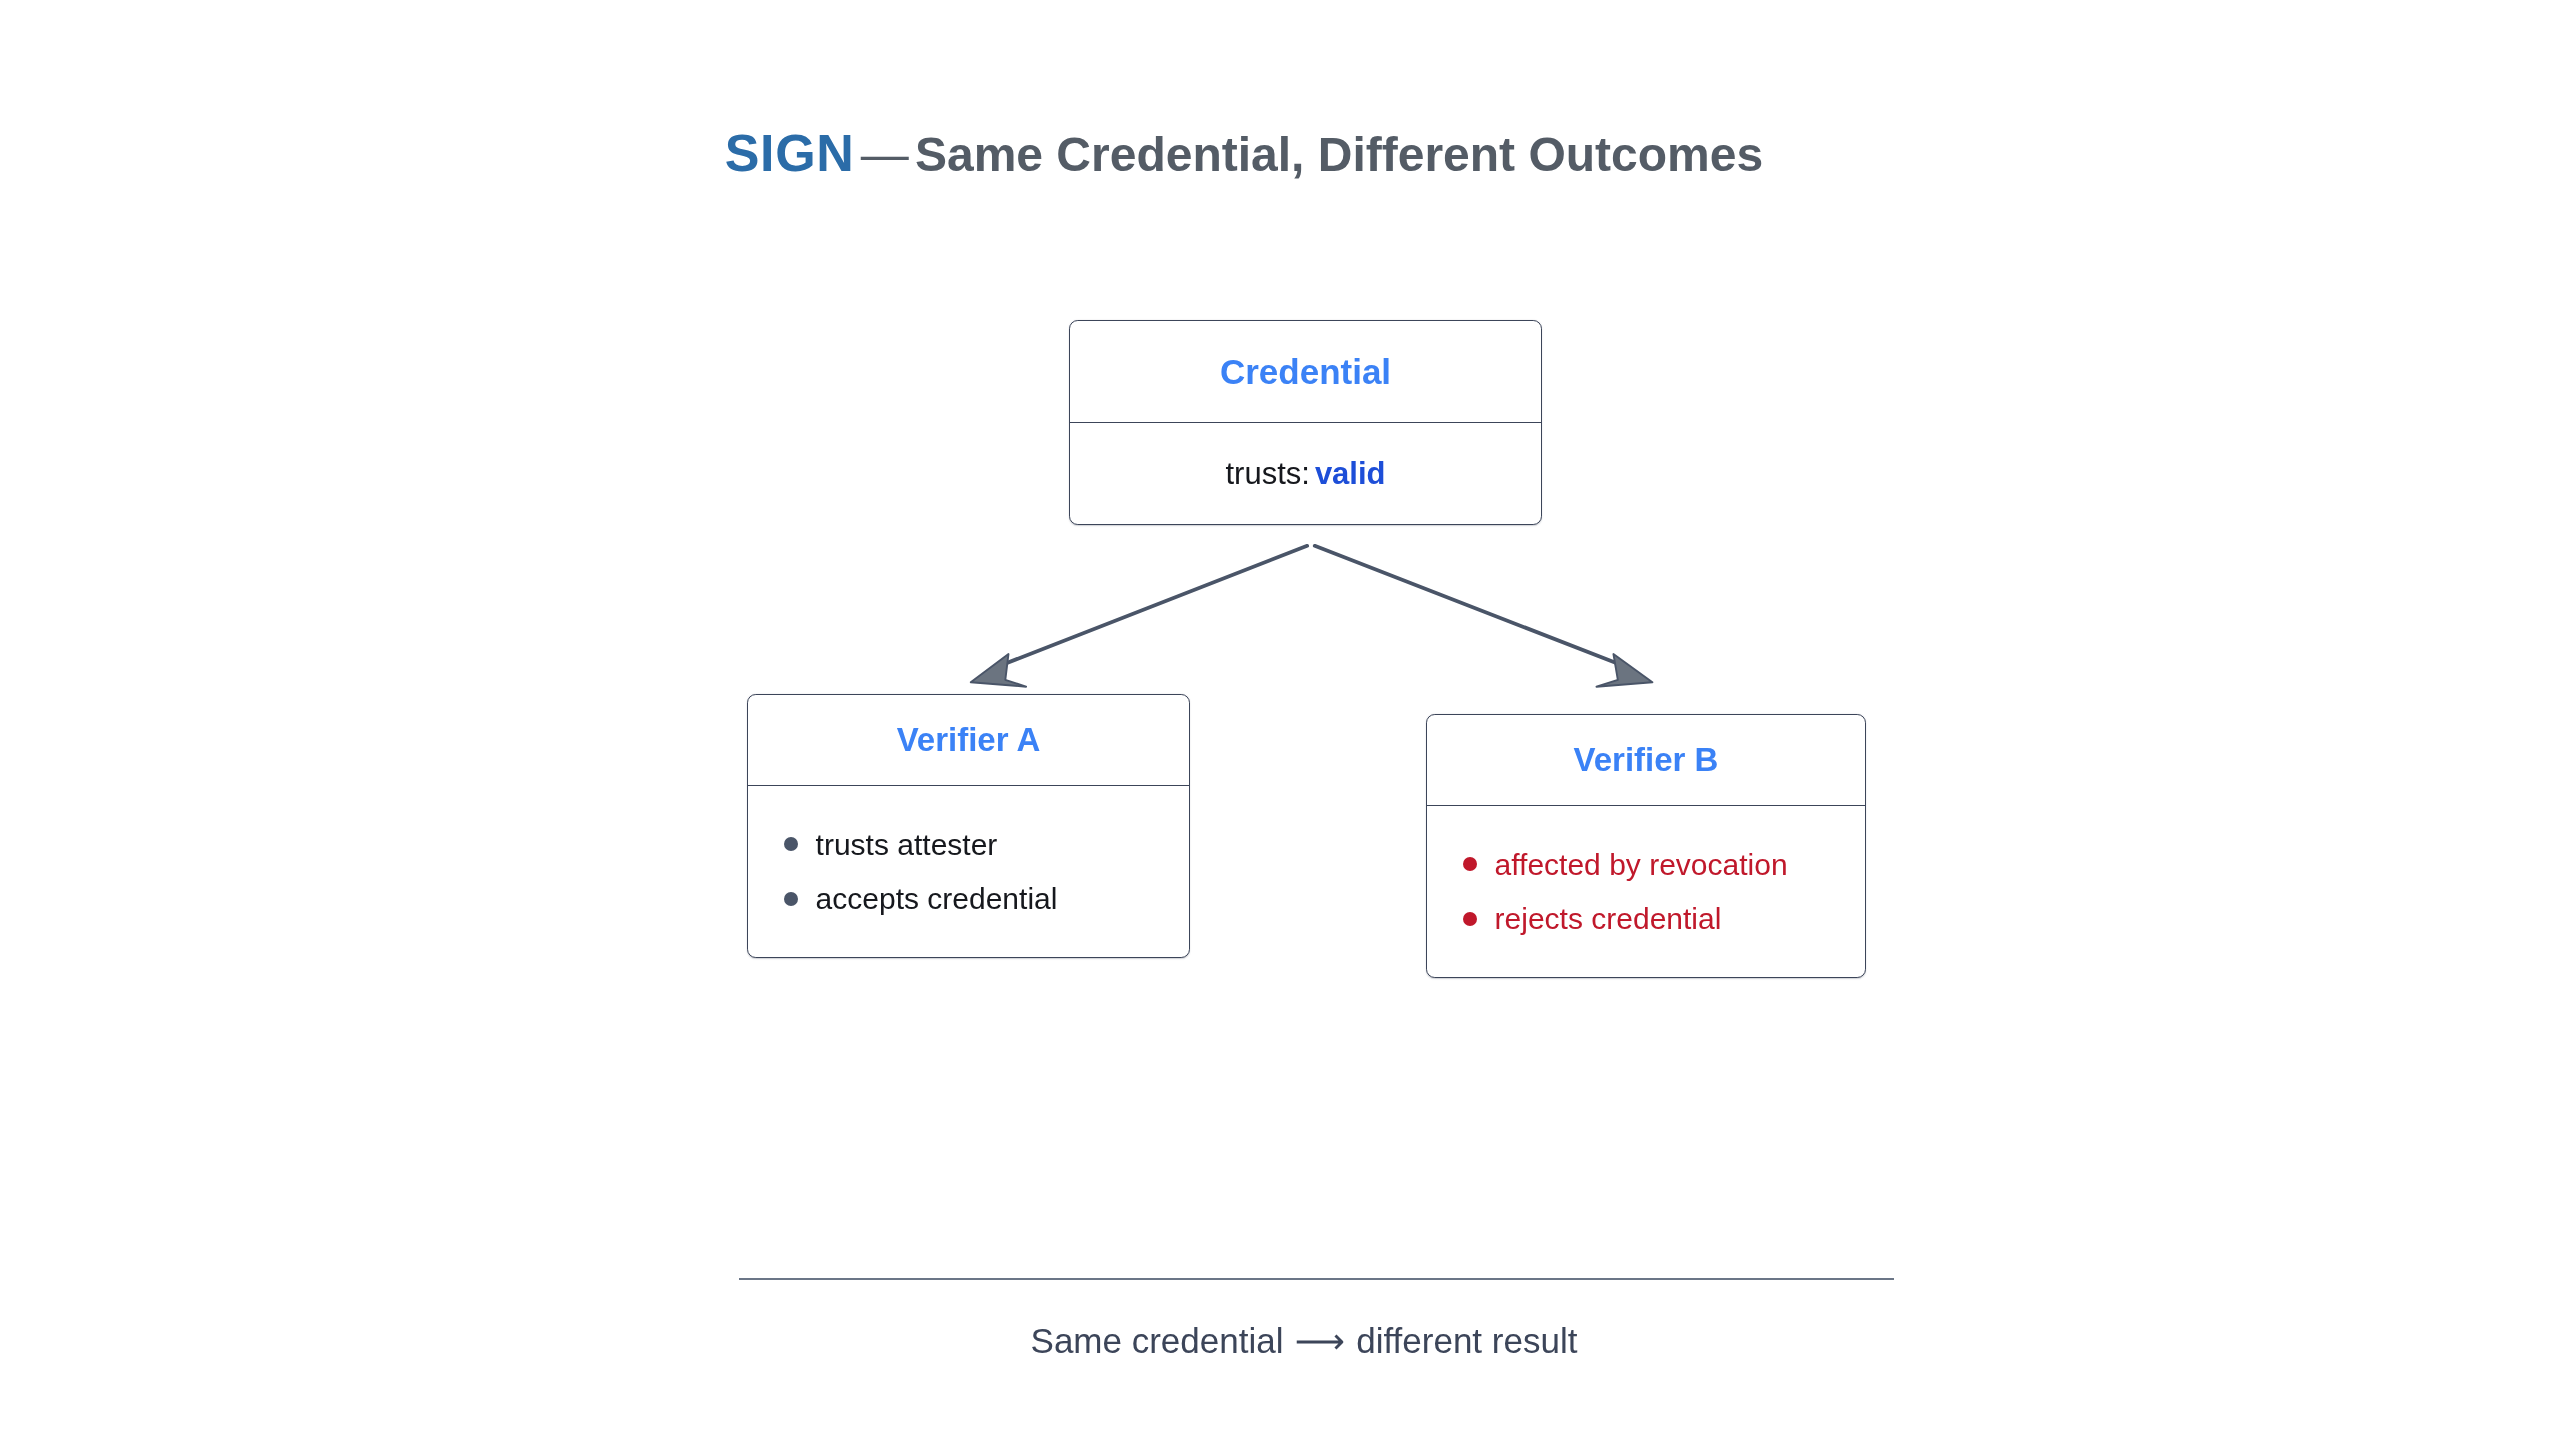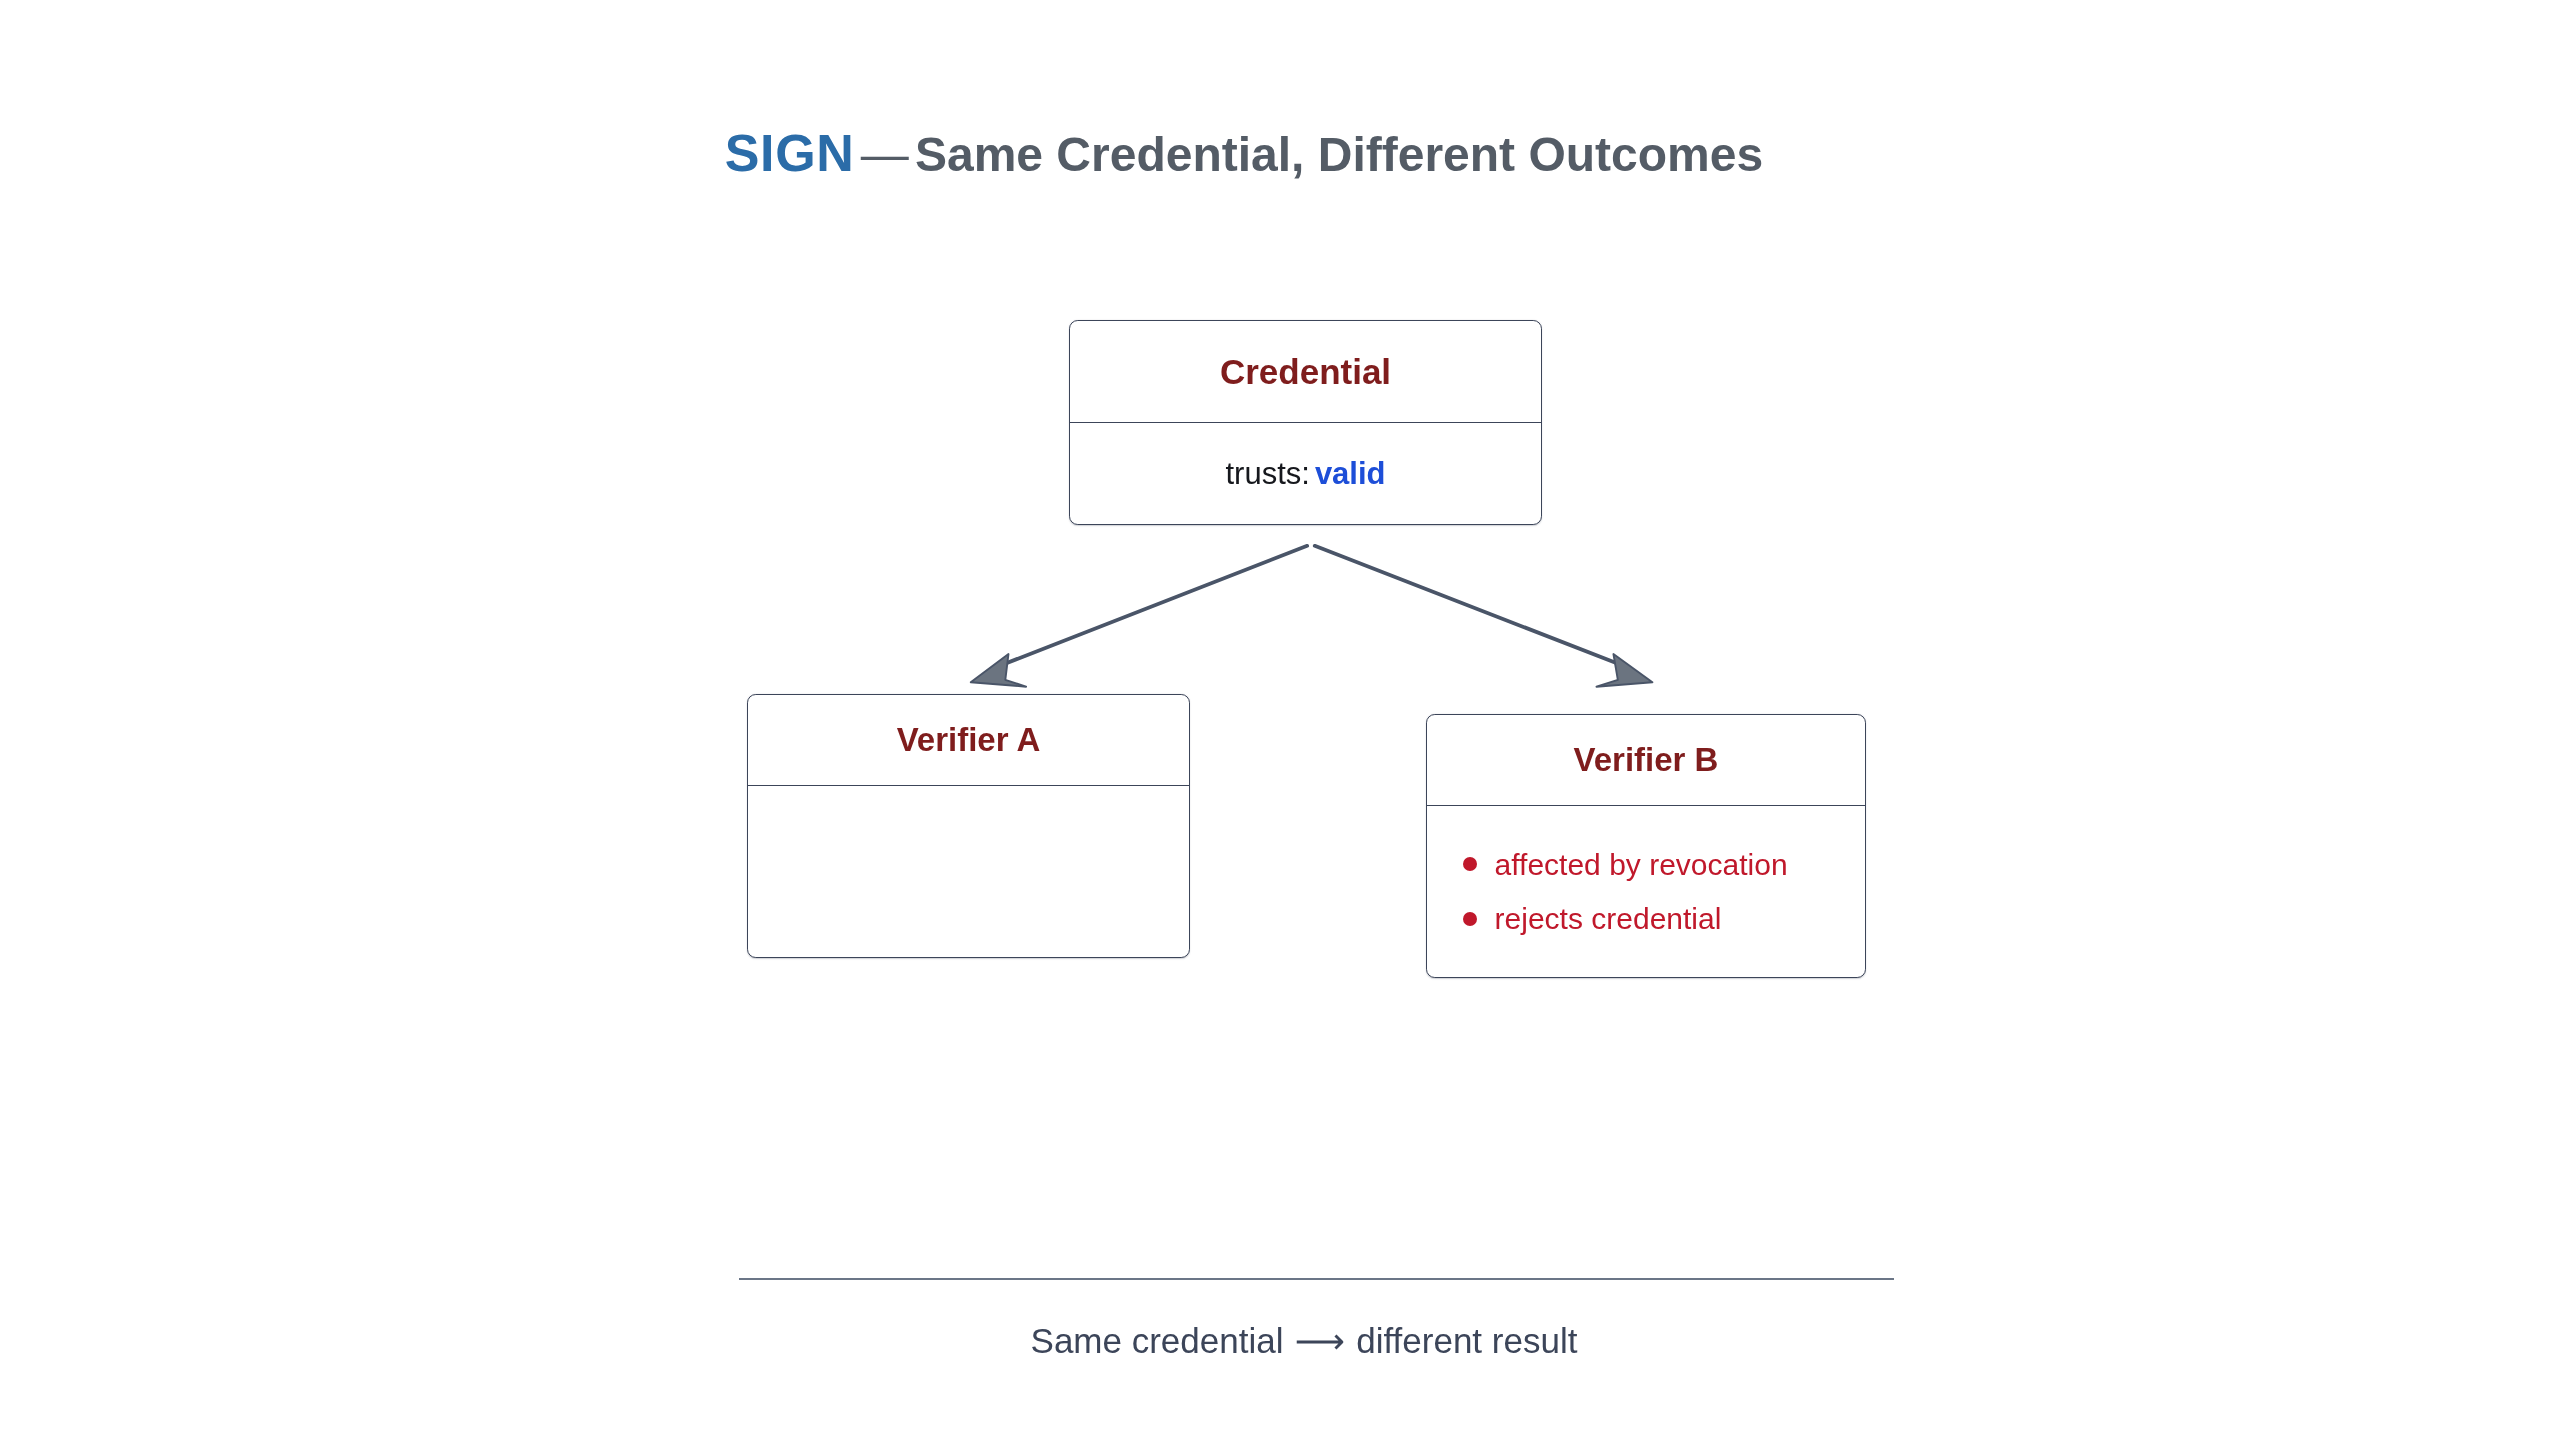--- a/index.html
+++ b/index.html
@@ -52,21 +52,21 @@
     box-sizing: border-box;
     box-shadow: 0 0.6px 1.3px rgba(60,69,89,0.25);
   }
   .node-header {
     box-sizing: border-box;
     display: flex;
     align-items: center;
     justify-content: center;
     border-bottom: 1.9px solid #3c4559;
     font-weight: 700;
-    color: #7f1d1d;
+    color: #3b82f6;
     white-space: nowrap;
   }
   .node-body {
     box-sizing: border-box;
     display: flex;
     flex-direction: column;
     justify-content: center;
   }
 
   
@@ -199,20 +199,30 @@
   <div class="node-header">Credential</div>
   <div class="node-body">
     <div class="status-line">
       <span>trusts:</span><span class="status-value">valid</span>
     </div>
   </div>
 </div>
 
 <div class="node verifier" id="verifier-a-node">
   <div class="node-header">Verifier A</div>
+  <div class="node-body tone-neutral">
+    <div class="bullet-row">
+      <span class="bullet-dot"></span>
+      <span class="bullet-text">trusts attester</span>
+    </div>
+    <div class="bullet-row">
+      <span class="bullet-dot"></span>
+      <span class="bullet-text">accepts credential</span>
+    </div>
+  </div>
 </div>
 
 <div class="node verifier" id="verifier-b-node">
   <div class="node-header">Verifier B</div>
   <div class="node-body tone-danger">
     <div class="bullet-row">
       <span class="bullet-dot"></span>
       <span class="bullet-text">affected by revocation</span>
     </div>
     <div class="bullet-row">

